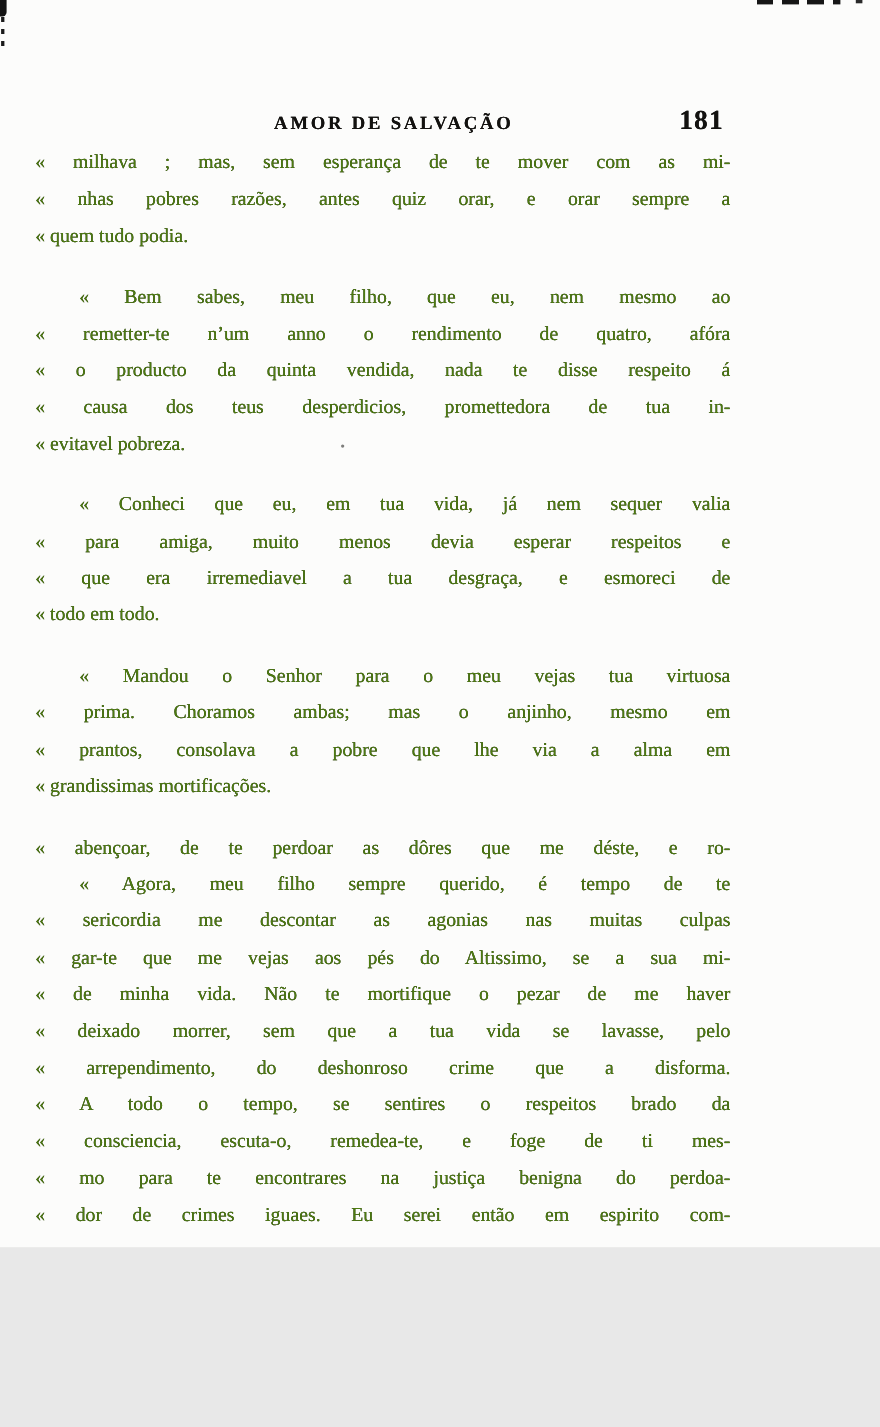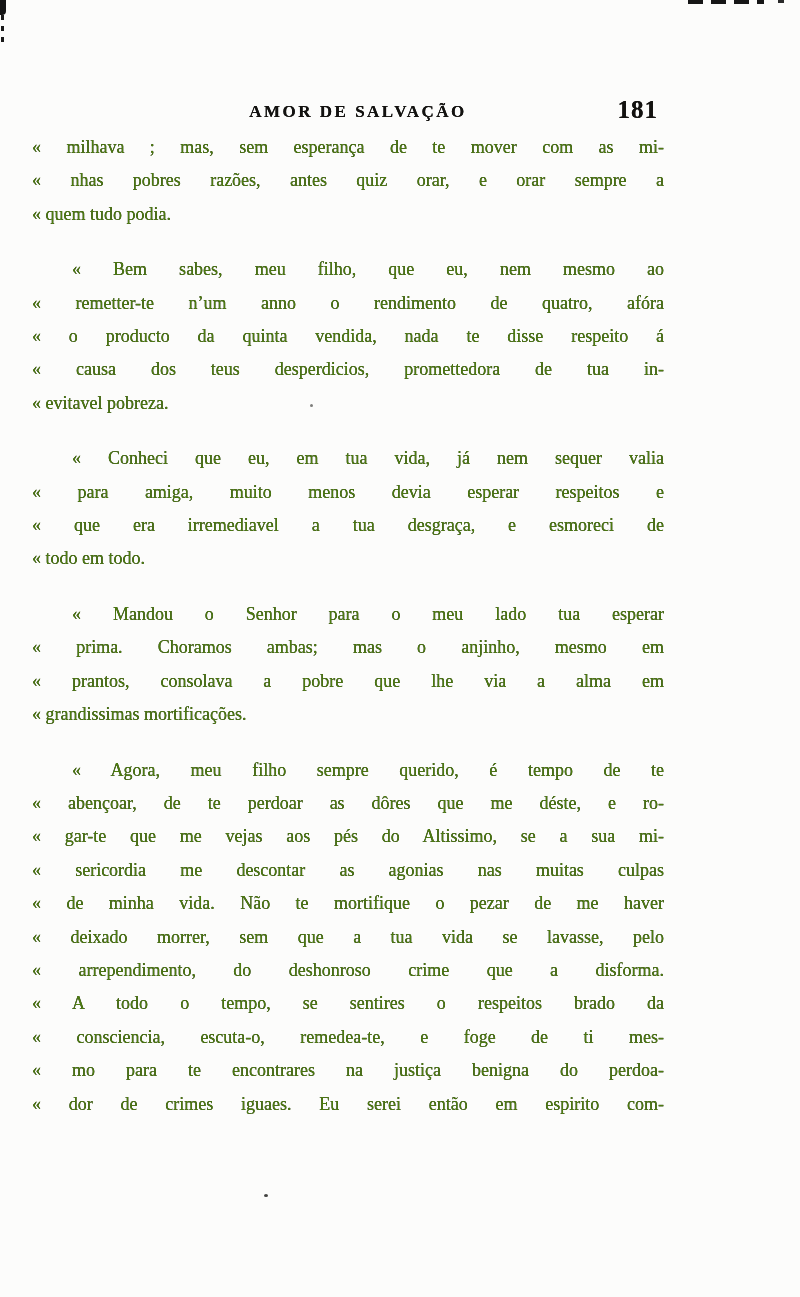--- a/index.html
+++ b/index.html
@@ -3,21 +3,21 @@
 <meta charset="utf-8">
 <style>
   html, body {
     margin: 0;
     padding: 0;
     background: #e8e8e8;
   }
   .page {
     position: relative;
     width: 800px;
-    height: 1297px;
+    height: 1134px;
     background: #fcfcfb;
     overflow: hidden;
     font-family: "Liberation Serif", "DejaVu Serif", serif;
   }
 
   
   .running-head {
     position: absolute;
     top: 99px;
     left: 0;
@@ -140,30 +140,30 @@
         <div class="line">« causa dos teus desperdicios, promettedora de tua in-</div>
         <div class="line short">« evitavel pobreza.</div>
       </div>
       <div class="para">
         <div class="line first">« Conheci que eu, em tua vida, já nem sequer valia</div>
         <div class="line">« para amiga, muito menos devia esperar respeitos e</div>
         <div class="line">« que era irremediavel a tua desgraça, e esmoreci de</div>
         <div class="line short">« todo em todo.</div>
       </div>
       <div class="para">
-        <div class="line first">« Mandou o Senhor para o meu lado tua esperar</div>
+        <div class="line first">« Mandou o Senhor para o meu vejas tua virtuosa</div>
         <div class="line">« prima. Choramos ambas; mas o anjinho, mesmo em</div>
         <div class="line">« prantos, consolava a pobre que lhe via a alma em</div>
         <div class="line short">« grandissimas mortificações.</div>
       </div>
       <div class="para">
+        <div class="line">« abençoar, de te perdoar as dôres que me déste, e ro-</div>
         <div class="line first">« Agora, meu filho sempre querido, é tempo de te</div>
-        <div class="line">« abençoar, de te perdoar as dôres que me déste, e ro-</div>
+        <div class="line">« sericordia me descontar as agonias nas muitas culpas</div>
         <div class="line">« gar-te que me vejas aos pés do Altissimo, se a sua mi-</div>
-        <div class="line">« sericordia me descontar as agonias nas muitas culpas</div>
         <div class="line">« de minha vida. Não te mortifique o pezar de me haver</div>
         <div class="line">« deixado morrer, sem que a tua vida se lavasse, pelo</div>
         <div class="line">« arrependimento, do deshonroso crime que a disforma.</div>
         <div class="line">« A todo o tempo, se sentires o respeitos brado da</div>
         <div class="line">« consciencia, escuta-o, remedea-te, e foge de ti mes-</div>
         <div class="line">« mo para te encontrares na justiça benigna do perdoa-</div>
         <div class="line">« dor de crimes iguaes. Eu serei então em espirito com-</div>
       </div>
     </div>
 

